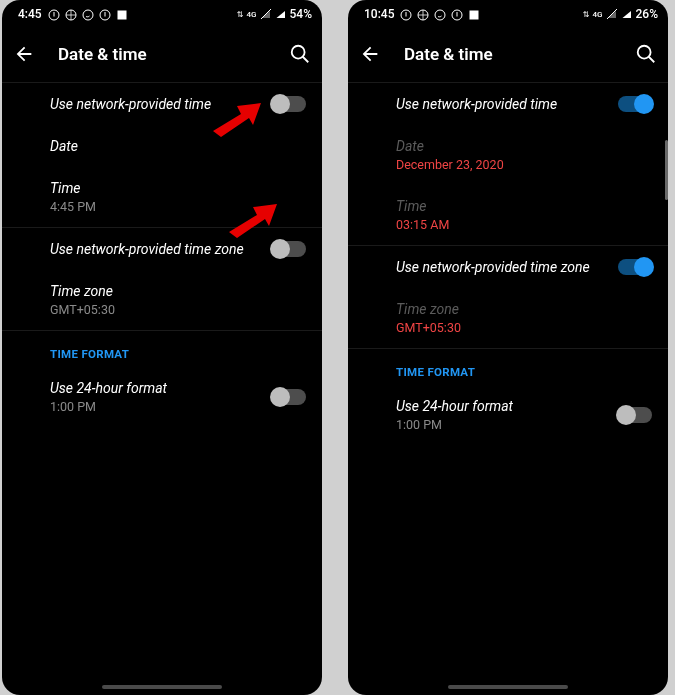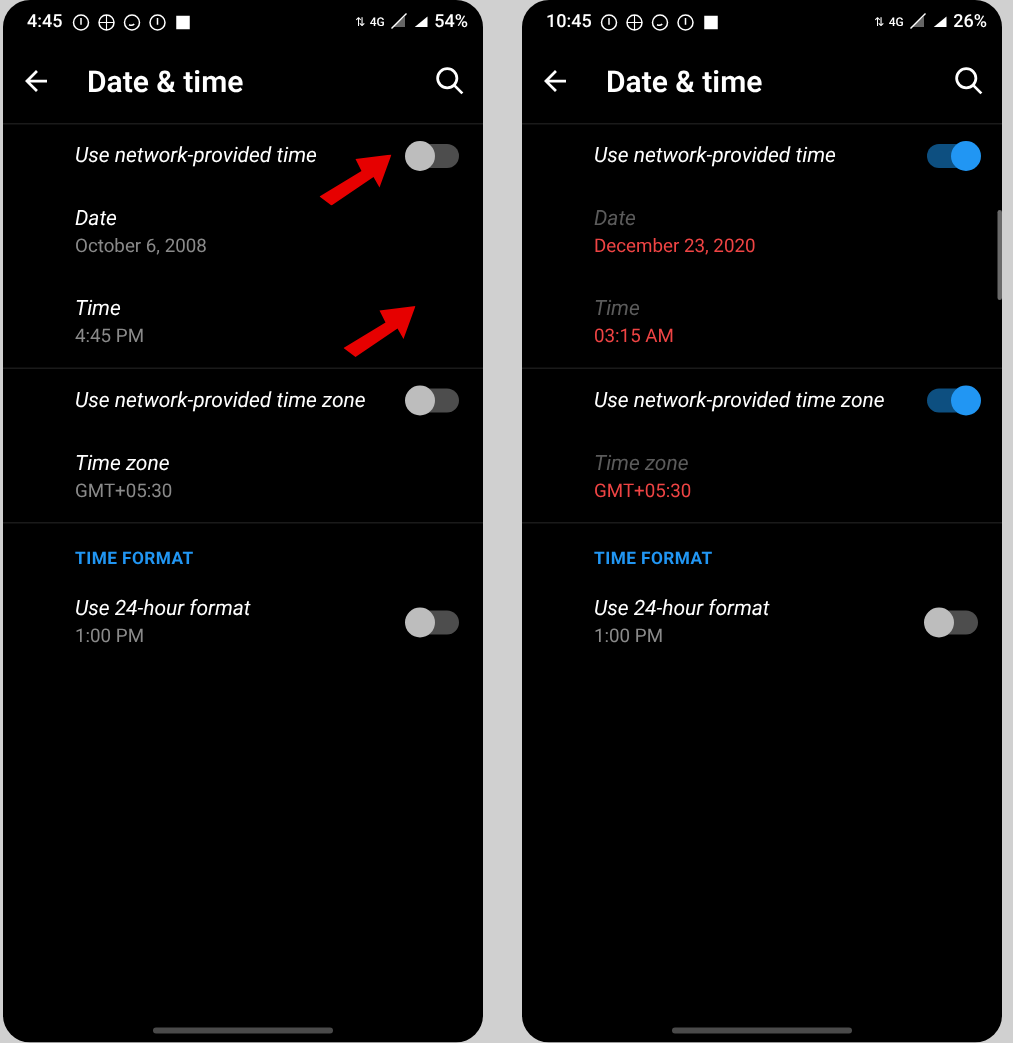--- a/index.html
+++ b/index.html
@@ -35,21 +35,21 @@
   .status-icons { display:flex; align-items:center; gap:5px; }
   .ico-svg { width:12px; height:12px; fill:#fff; }
   .appbar {
     height: 56px;
     display: flex;
     align-items: center;
     padding: 0 10px;
     gap: 22px;
   }
   .back-btn { width:24px; height:24px; display:flex; align-items:center; justify-content:center; }
-  .appbar-title { font-size: 20px; font-weight: 600; flex: 1; }
+  .appbar-title { font-size: 17px; font-weight: 600; flex: 1; }
   .search-btn { width:24px; height:24px; display:flex; align-items:center; justify-content:center; }
   .list { }
   .row {
     padding: 13px 18px 13px 48px;
     position: relative;
     border-top: 1px solid rgba(255,255,255,0.04);
   }
   .row.no-border { border-top:none; }
   .row.section-top { border-top: 1px solid rgba(255,255,255,0.10); }
   .row-title { font-size: 14px; color: #fff; font-style: italic; }
@@ -162,21 +162,20 @@
     <div class="row section-top">
       <div class="row-title">Use network-provided time</div>
       <div class="switch off">
           <div class="track"></div>
           <div class="thumb"></div>
         </div>
     </div>
 
     <div class="row no-border">
       <div class="row-title">Date</div>
-      <div class="row-sub">October 6, 2008</div>
     </div>
 
     <div class="row no-border">
       <div class="row-title">Time</div>
       <div class="row-sub">4:45 PM</div>
     </div>
 
     <div class="row section-top">
       <div class="row-title">Use network-provided time zone</div>
       <div class="switch off">

